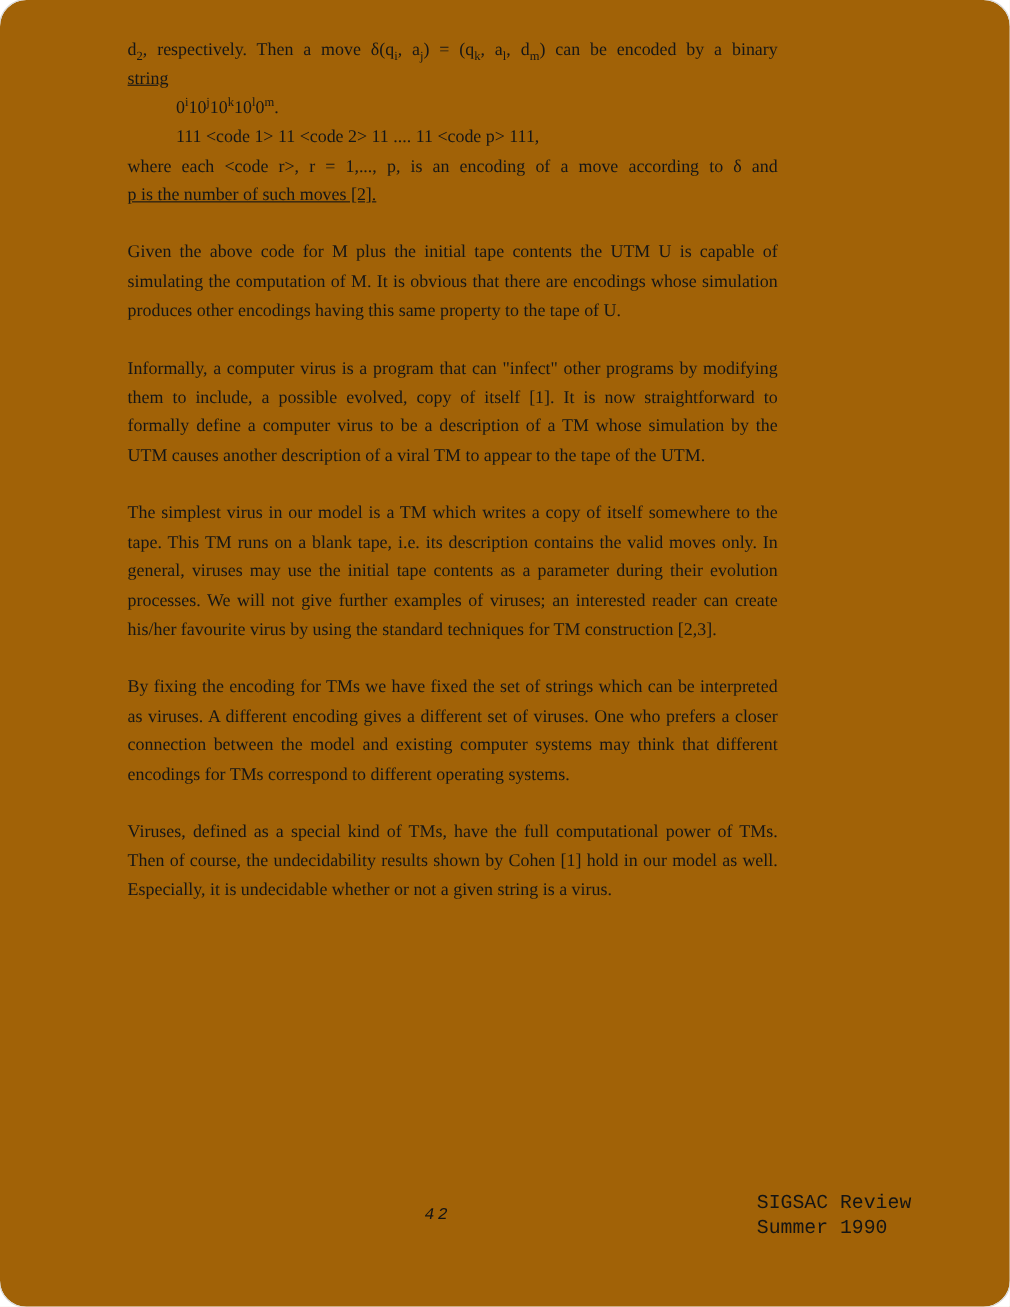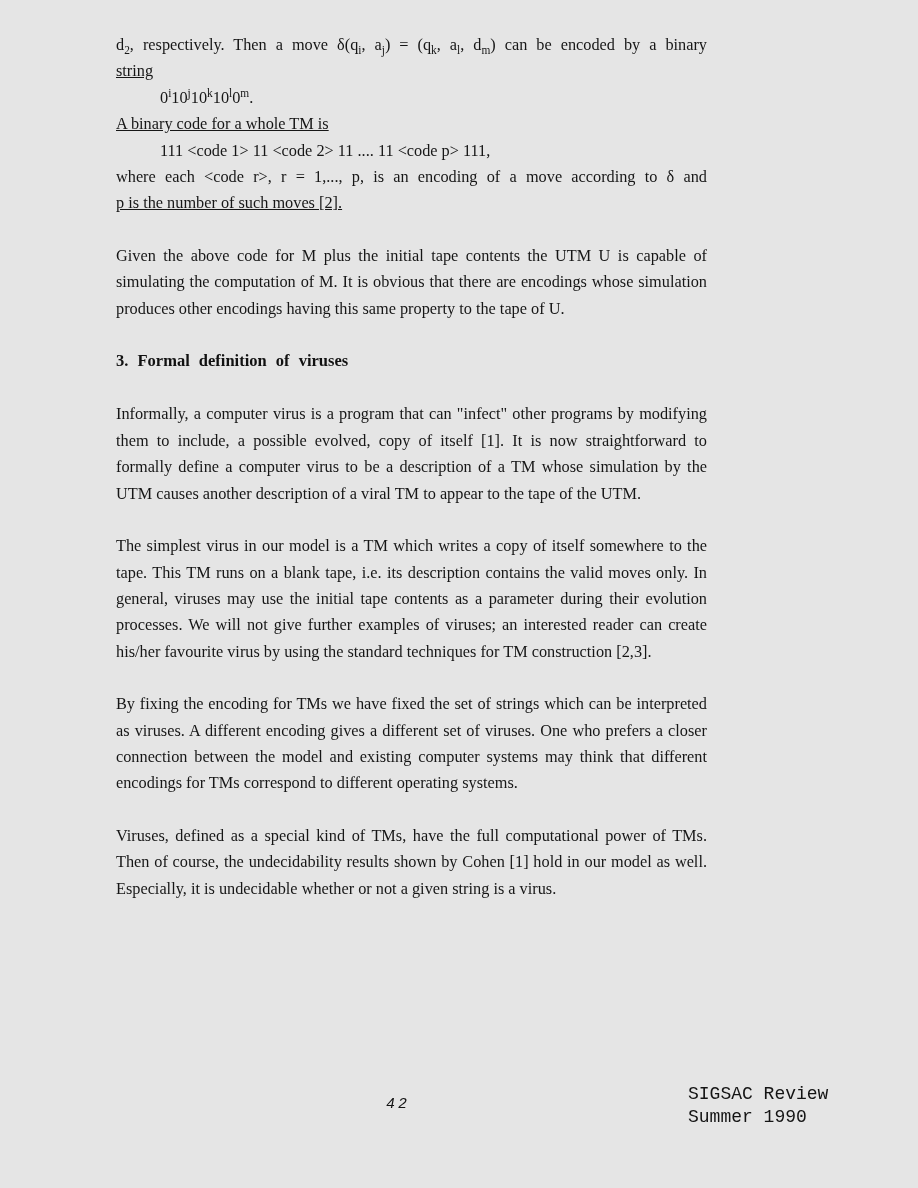--- a/index.html
+++ b/index.html
@@ -4,25 +4,26 @@
 <style>
   html, body {
     margin: 0;
     padding: 0;
     background: #ffffff;
   }
   .page {
     position: relative;
     width: 918px;
     height: 1188px;
-    background: #e5e5e5;
+    background: #a16207;
     outline: 1px solid #d8d8d8;
     overflow: hidden;
     font-family: "Liberation Serif", "DejaVu Serif", serif;
     color: #161616;
+    border-radius: 24px;
   }
   .content {
     position: absolute;
     left: 116px;
     top: 32px;
     width: 591px;
     font-size: 16.3px;
     line-height: 26.4px;
   }
   .block {
@@ -88,29 +89,27 @@
 <body>
 
 <div class="page">
 
   <div class="content">
 
     <div class="block">
       <div class="line">d<sub>2</sub>, respectively.  Then a move  δ(q<sub>i</sub>, a<sub>j</sub>) = (q<sub>k</sub>, a<sub>l</sub>, d<sub>m</sub>)  can be encoded by a binary</div>
       <div class="line-left">string</div>
       <div class="indent">0<sup>i</sup>10<sup>j</sup>10<sup>k</sup>10<sup>l</sup>0<sup>m</sup>.</div>
-      <div class="line-left">A binary code for a whole TM is</div>
       <div class="indent">111 &lt;code 1&gt; 11 &lt;code 2&gt; 11 .... 11 &lt;code p&gt; 111,</div>
       <div class="line">where  each  &lt;code r&gt;, r = 1,..., p, is an encoding of a move according to  δ  and</div>
       <div class="line-left">p  is the number of such moves [2].</div>
     </div>
 
     <p class="para">Given the above code for  M  plus the initial tape contents the UTM  U  is capable of simulating the computation of  M.  It is obvious that there are encodings whose simulation produces other encodings having this same property to the tape of  U.</p>
 
-    <h2 class="section-heading">3.  Formal  definition  of  viruses</h2>
 
     <p class="para">Informally, a computer virus is a program that can "infect" other programs by modifying them to include, a possible evolved, copy of itself [1].  It is now straightforward to formally define a computer virus to be a description of a TM whose simulation by the UTM causes another description of a viral TM to appear to the tape of the UTM.</p>
 
     <p class="para">The simplest virus in our model is a TM which writes a copy of itself somewhere to the tape.  This TM runs on a blank tape, i.e. its description contains the valid moves only.  In general, viruses may use the initial tape contents as a parameter during their evolution processes.  We will not give further examples of viruses; an interested reader can create his/her favourite virus by using the standard techniques for TM construction [2,3].</p>
 
     <p class="para">By fixing the encoding for TMs we have fixed the set of strings which can be interpreted as viruses.  A different encoding gives a different set of viruses.  One who prefers a closer connection between the model and existing computer systems may think that different encodings for TMs correspond to different operating systems.</p>
 
     <p class="para">Viruses, defined as a special kind of TMs, have the full computational power of TMs.  Then of course, the undecidability results shown by Cohen [1] hold in our model as well.  Especially, it is undecidable whether or not a given string is a virus.</p>
 
   </div>

